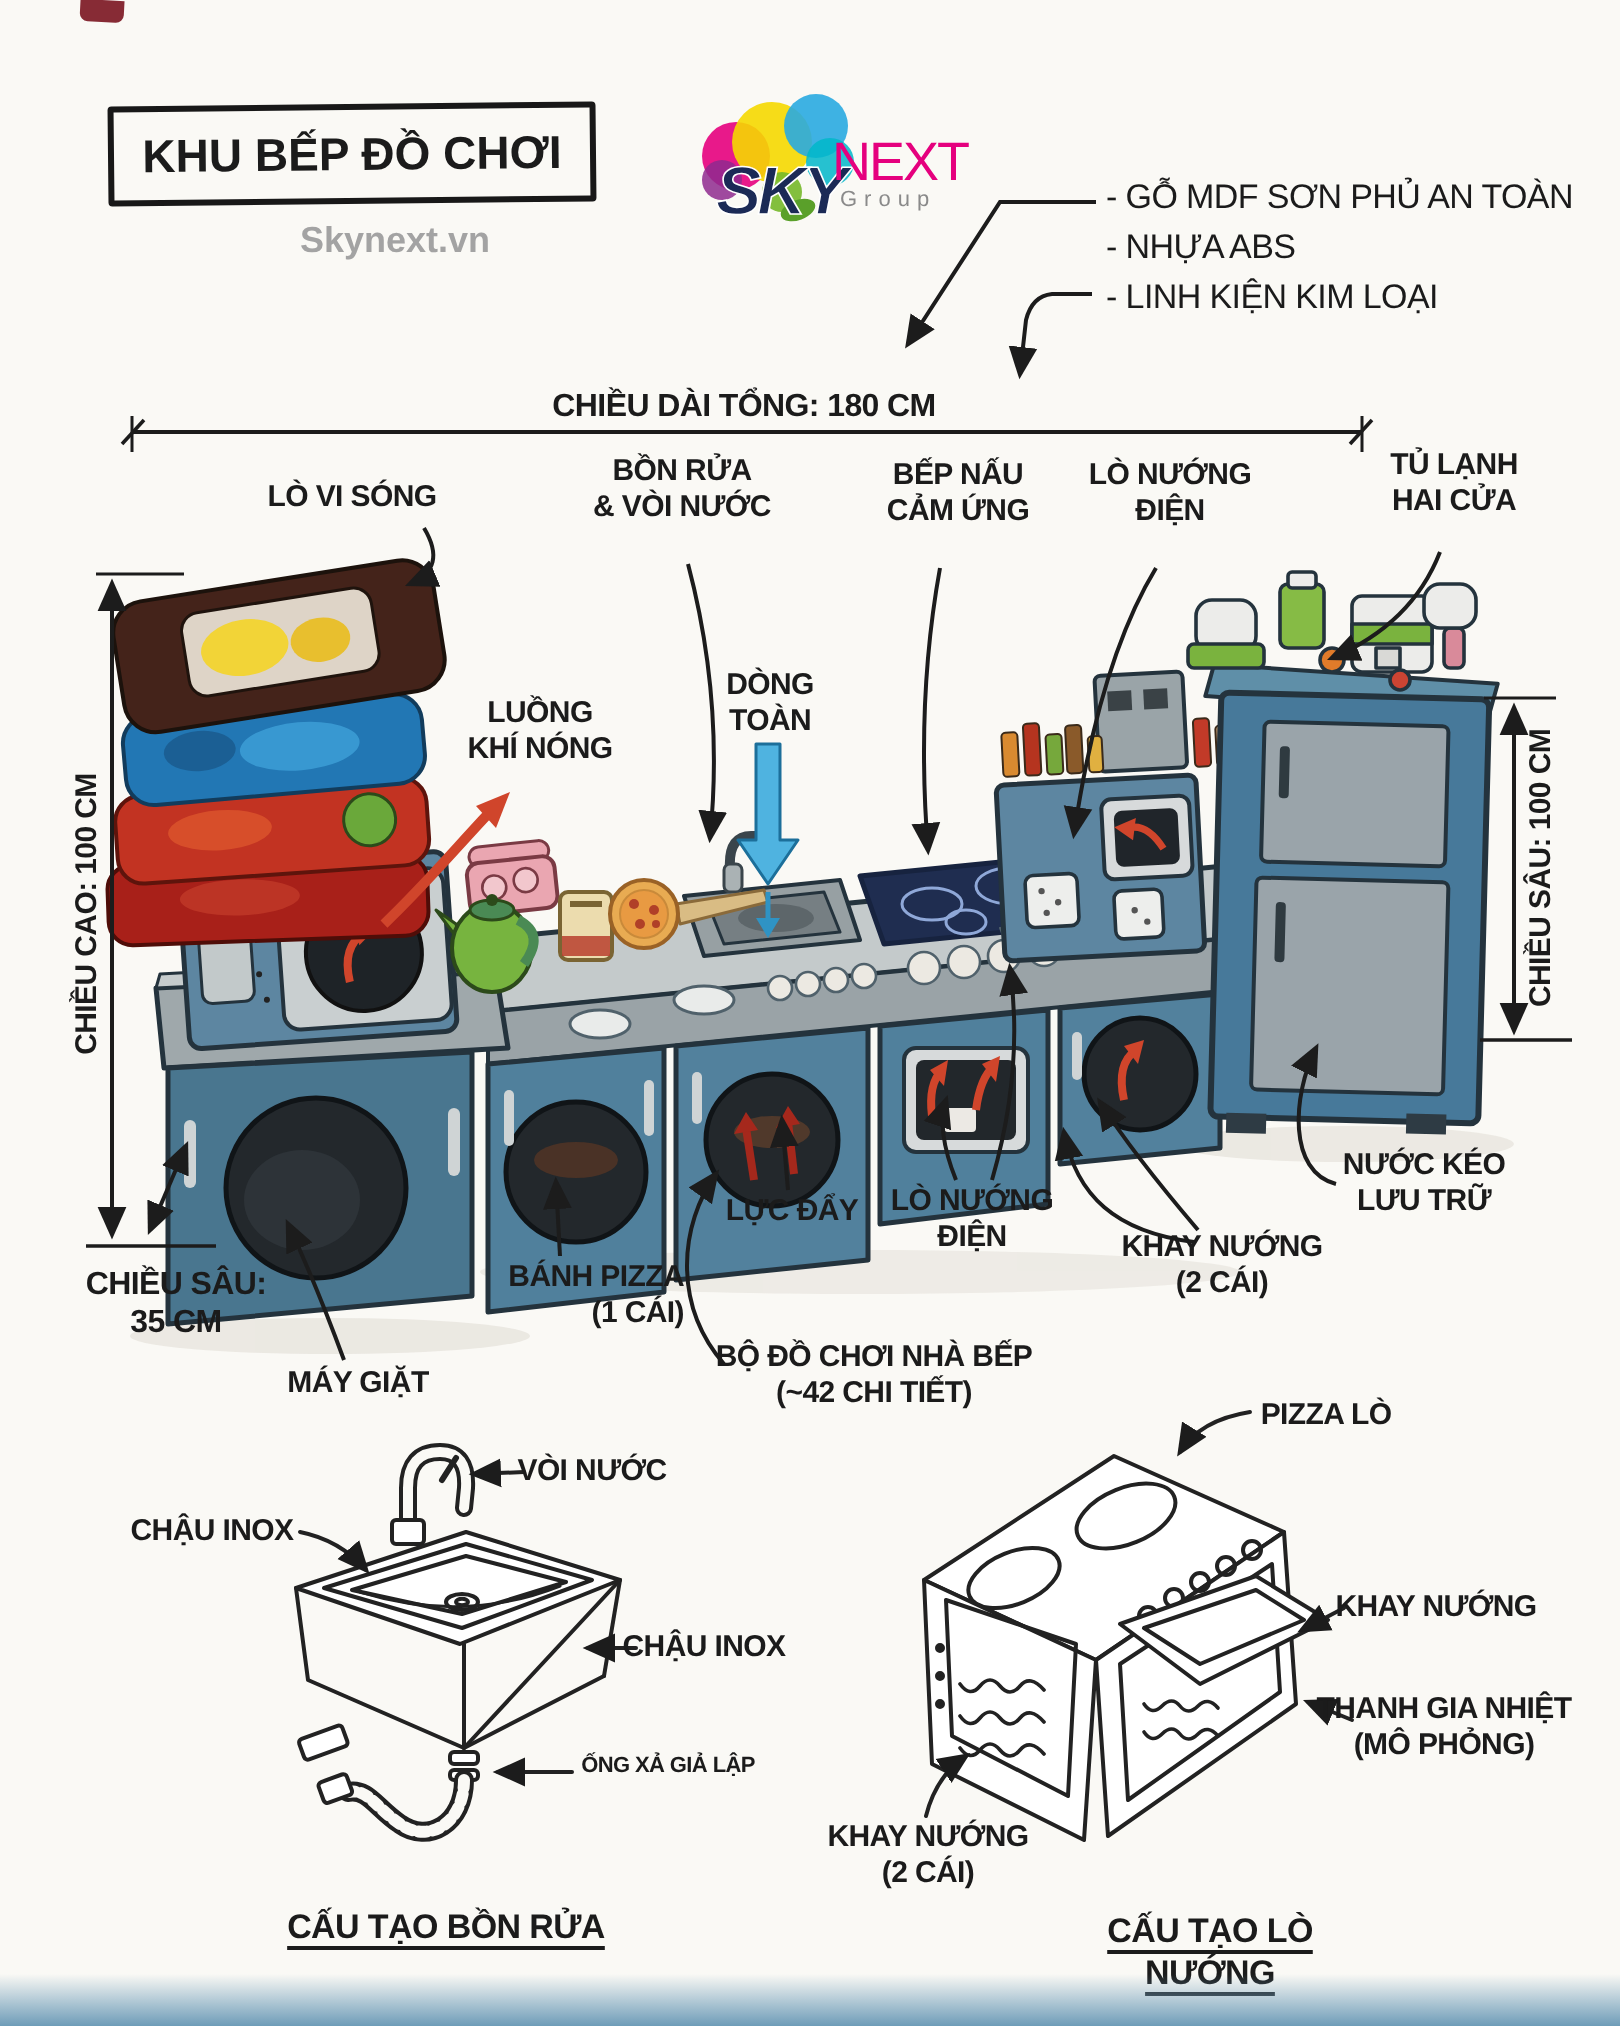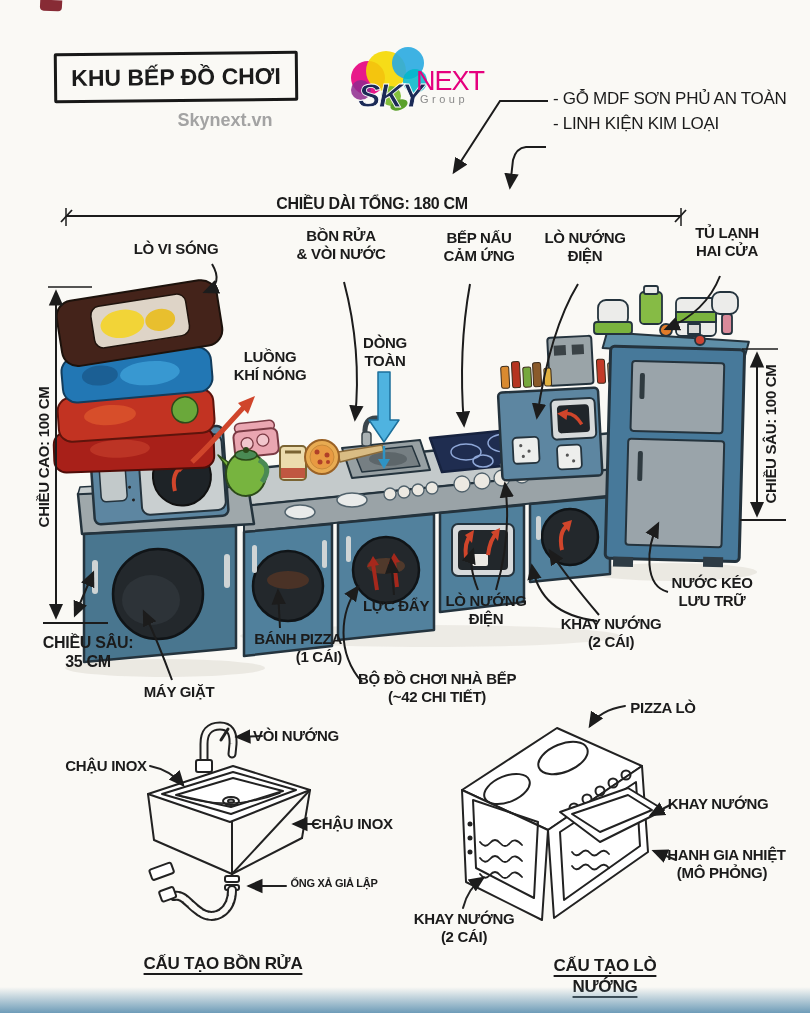--- a/index.html
+++ b/index.html
@@ -16,21 +16,21 @@
   }
   .vlbl{transform:rotate(-90deg);transform-origin:center;}
   .title-box{
     position:absolute;left:54px;top:52px;width:238px;height:44px;
     border:3px solid #181818;border-radius:2px;
     display:flex;align-items:center;justify-content:center;
     font-size:23px;font-weight:bold;transform:rotate(-0.6deg);
     background:#faf9f5;
   }
   .brand-web{
-    position:absolute;left:150px;top:110px;width:150px;text-align:center;
+    position:absolute;left:150px;top:110px;width:150px;
     font-size:18px;font-weight:bold;color:#a3a3a3;letter-spacing:0px;
   }
   .materials{
     position:absolute;left:553px;top:86px;font-size:17px;font-weight:normal;
     line-height:25px;text-align:left;letter-spacing:-0.3px;
   }
   .diagram-title{
     text-decoration:underline;text-decoration-thickness:2px;text-underline-offset:4px;
   }
   svg{position:absolute;left:0;top:0;}
@@ -409,20 +409,21 @@
 
 <div class="corner-mark"></div>
 
 <div class="title-box">
   <span>KHU BẾP ĐỒ CHƠI</span>
 </div>
 <div class="brand-web">Skynext.vn</div>
 
 <div class="materials">
   <div>- GỖ MDF SƠN PHỦ AN TOÀN</div>
+  <div>- NHỰA ABS</div>
   <div>- LINH KIỆN KIM LOẠI</div>
 </div>
 
 <div class="lbl" style="left:222px;top:194px;width:300px;font-size:16px;">CHIỀU DÀI TỔNG: 180 CM</div>
 
 <div class="lbl vlbl" style="left:-44px;top:448px;width:176px;font-size:15px;">CHIỀU CAO: 100 CM</div>
 
 <div class="lbl vlbl" style="left:686px;top:425px;width:170px;font-size:15px;">CHIỀU SÂU: 100 CM</div>
 
 <div class="lbl" style="left:30px;top:633px;width:116px;font-size:16px;">CHIỀU SÂU:
@@ -448,21 +449,21 @@
 <div class="lbl" style="left:346px;top:597px;width:100px;font-size:15px;">LỰC ĐẨY</div>
 <div class="lbl" style="left:426px;top:592px;width:120px;font-size:15px;">LÒ NƯỚNG
 ĐIỆN</div>
 <div class="lbl" style="left:551px;top:615px;width:120px;font-size:15px;">KHAY NƯỚNG
 (2 CÁI)</div>
 <div class="lbl" style="left:652px;top:574px;width:120px;font-size:15px;">NƯỚC KÉO
 LƯU TRỮ</div>
 <div class="lbl" style="left:347px;top:670px;width:180px;font-size:15px;">BỘ ĐỒ CHƠI NHÀ BẾP
 (~42 CHI TIẾT)</div>
 
-<div class="lbl" style="left:241px;top:727px;width:110px;font-size:15px;">VÒI NƯỚNG</div>
+<div class="lbl" style="left:241px;top:727px;width:110px;font-size:15px;">VÒI NƯỚC</div>
 <div class="lbl" style="left:46px;top:757px;width:120px;font-size:15px;">CHẬU INOX</div>
 <div class="lbl" style="left:292px;top:815px;width:120px;font-size:15px;">CHẬU INOX</div>
 <div class="lbl" style="left:264px;top:877px;width:140px;font-size:11px;">ỐNG XẢ GIẢ LẬP</div>
 <div class="lbl" style="left:143px;top:934px;width:160px;font-size:17px;">
   <span class="diagram-title">CẤU TẠO BỒN RỬA</span>
 </div>
 
 <div class="lbl" style="left:603px;top:699px;width:120px;font-size:15px;">PIZZA LÒ</div>
 <div class="lbl" style="left:658px;top:795px;width:120px;font-size:15px;">KHAY NƯỚNG</div>
 <div class="lbl" style="left:647px;top:846px;width:150px;font-size:15px;">THANH GIA NHIỆT

